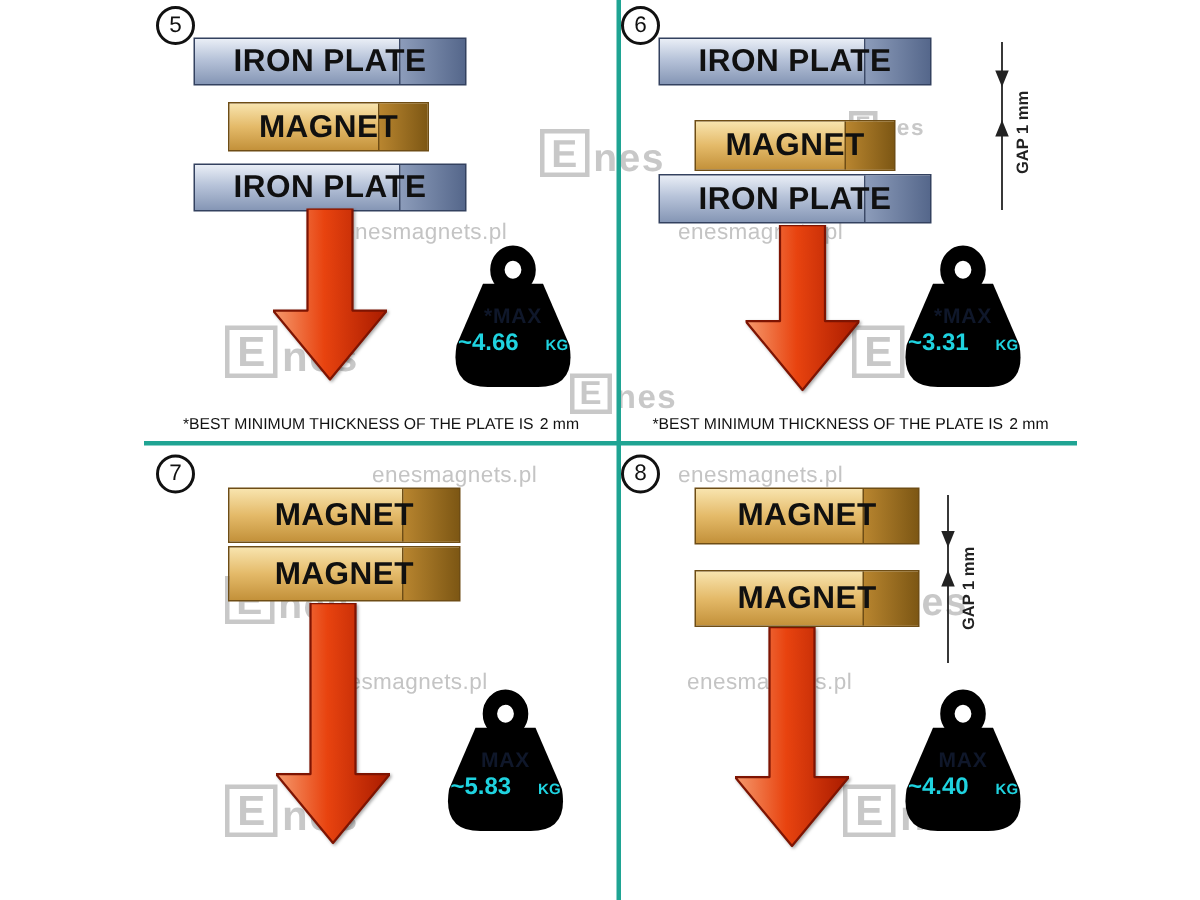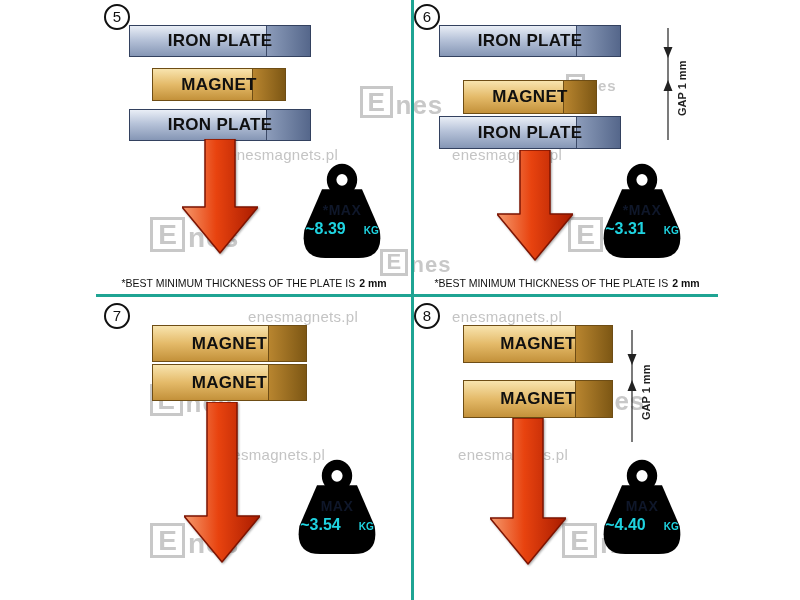--- a/index.html
+++ b/index.html
@@ -17,41 +17,41 @@
   .enes .enes-box { border:3px solid #c8c8c8; width:1.25em; height:1.25em; display:flex; align-items:center; justify-content:center; line-height:1; }
   .enes .enes-txt { line-height:1; letter-spacing:1px;margin-top:32px; }
 
   .panel { position:absolute; z-index:2; }
 
   .circle-num { position:absolute; width:26px; height:26px; border:2px solid #111; border-radius:50%; background:#fff;
                 text-align:center; line-height:22px; font-size:15px; color:#111; }
 
   
   .bar { position:absolute; border:1px solid #33415f; display:flex; align-items:center; justify-content:center;
-         font-weight:bold; font-size:17px; color:#101010; letter-spacing:.3px; }
+         font-weight:bold; font-size:21px; color:#101010; letter-spacing:.3px; }
   .bar .bar-label { position:relative; z-index:2; }
   .bar::after { content:""; position:absolute; top:0; right:0; bottom:0; width:24%; z-index:1; }
   .plate { background:linear-gradient(180deg,#e9eef6 0%,#b7c3d9 45%,#8596b5 100%); }
   .plate::after { background:linear-gradient(90deg,#8c9cba,#55678b); border-left:1px solid #3c4a68; }
   .magnet { background:linear-gradient(180deg,#f8e4ae 0%,#e4ba69 50%,#c3913a 100%); border-color:#6e4d15; }
   .magnet::after { background:linear-gradient(90deg,#b8852f,#7d5714); border-left:1px solid #6e4d15; }
 
   .arrow { position:absolute; filter:drop-shadow(1px 1px 1px rgba(0,0,0,.35)); }
 
   
   .weight { position:absolute; width:88px; height:102px; }
   .weight svg { width:100%; height:100%; display:block; }
   .w-max { position:absolute; left:0; right:0; top:40px; text-align:center; color:#0f172a; font-weight:bold;
            font-size:14px; letter-spacing:.5px; }
   .w-val { position:absolute; left:0; right:0; top:58px; text-align:center; color:#1fd3e0; font-weight:bold;
            font-size:16px; }
   .w-unit { font-size:10px; margin-left:18px; }
 
   .footnote { position:absolute; text-align:center; font-size:10.5px; color:#111; white-space:nowrap; }
-  .fn-bold { font-weight:bold; margin-left:4px; }
+  .fn-bold { font-weight:normal; margin-left:4px; }
 
   .dim { position:absolute; }
   .gap-label { position:absolute; writing-mode:vertical-rl; transform:rotate(180deg); font-size:11px;
                font-weight:bold; color:#222; display:flex; align-items:center; justify-content:center; }
 </style>
 </head>
 <body>
 
 <div class="stage">
 
@@ -130,21 +130,21 @@
       <polygon points="23,0 53,0 53,68 76,68 38,114 0,68 23,68" fill="url(#ag1)" stroke="#7e1402" stroke-width="1.5" stroke-linejoin="round"></polygon>
     </svg>
 
     <div class="weight" style="left:202px; top:162px;">
       <svg viewBox="0 0 110 120" preserveAspectRatio="none">
         <circle cx="55" cy="21" r="13" fill="none" stroke="#000" stroke-width="12"></circle>
         <path d="M30,32 L80,32 L102,80 Q108,113 76,113 L34,113 Q2,113 8,80 Z" fill="#000"></path>
       </svg>
       <div class="w-max">*MAX</div>
       <div class="w-val">
-        <span>~8.39</span><span class="w-unit">KG</span>
+        <span>~4.66</span><span class="w-unit">KG</span>
       </div>
     </div>
 
     <div class="footnote" style="left:0; top:277px; width:316px;">
       <span>*BEST MINIMUM THICKNESS OF THE PLATE IS</span><span class="fn-bold">2 mm</span>
     </div>
   </div>
 
   <div class="panel" style="left:414px; top:0; width:306px; height:294px;">
     <div class="circle-num" style="left:0; top:4px;">6</div>
@@ -214,21 +214,21 @@
       <polygon points="23,0 53,0 53,114 76,114 38,160 0,114 23,114" fill="url(#ag3)" stroke="#7e1402" stroke-width="1.5" stroke-linejoin="round"></polygon>
     </svg>
 
     <div class="weight" style="left:197px; top:161px;">
       <svg viewBox="0 0 110 120" preserveAspectRatio="none">
         <circle cx="55" cy="21" r="13" fill="none" stroke="#000" stroke-width="12"></circle>
         <path d="M30,32 L80,32 L102,80 Q108,113 76,113 L34,113 Q2,113 8,80 Z" fill="#000"></path>
       </svg>
       <div class="w-max">MAX</div>
       <div class="w-val">
-        <span>~3.54</span><span class="w-unit">KG</span>
+        <span>~5.83</span><span class="w-unit">KG</span>
       </div>
     </div>
   </div>
 
   <div class="panel" style="left:414px; top:297px; width:306px; height:303px;">
     <div class="circle-num" style="left:0; top:6px;">8</div>
 
     <div class="bar magnet" style="left:49px; top:28px; width:150px; height:38px;">
       <span class="bar-label">MAGNET</span>
     </div>

